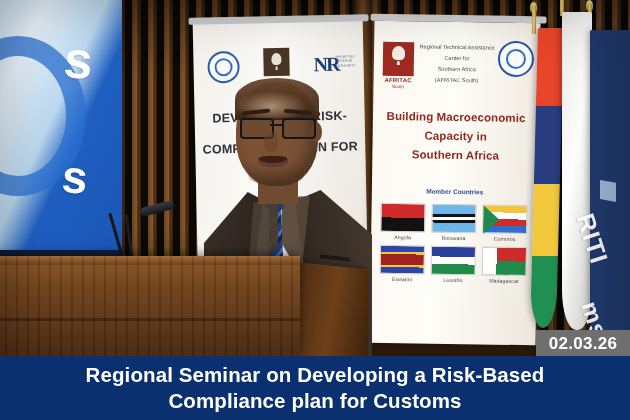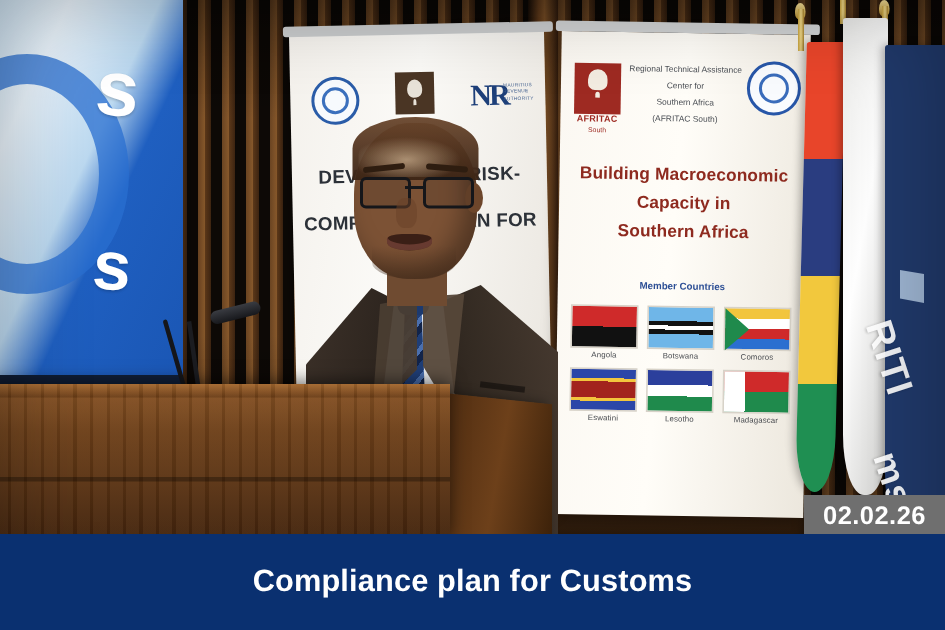--- a/index.html
+++ b/index.html
@@ -370,18 +370,19 @@
   <div class="podium-side"></div>
   <div class="podium">
     <div class="lip"></div>
     <div class="grain"></div>
     <div class="seam"></div>
   </div>
 
   <div class="vignette"></div>
 
   <div class="date-badge">
-    <span>02.02.26</span>
+    <span>02.03.26</span>
   </div>
   <div class="caption">
+    <div class="cl">Regional Seminar on Developing a Risk-Based</div>
     <div class="cl">Compliance plan for Customs</div>
   </div>
 </div>
 
 </body></html>

